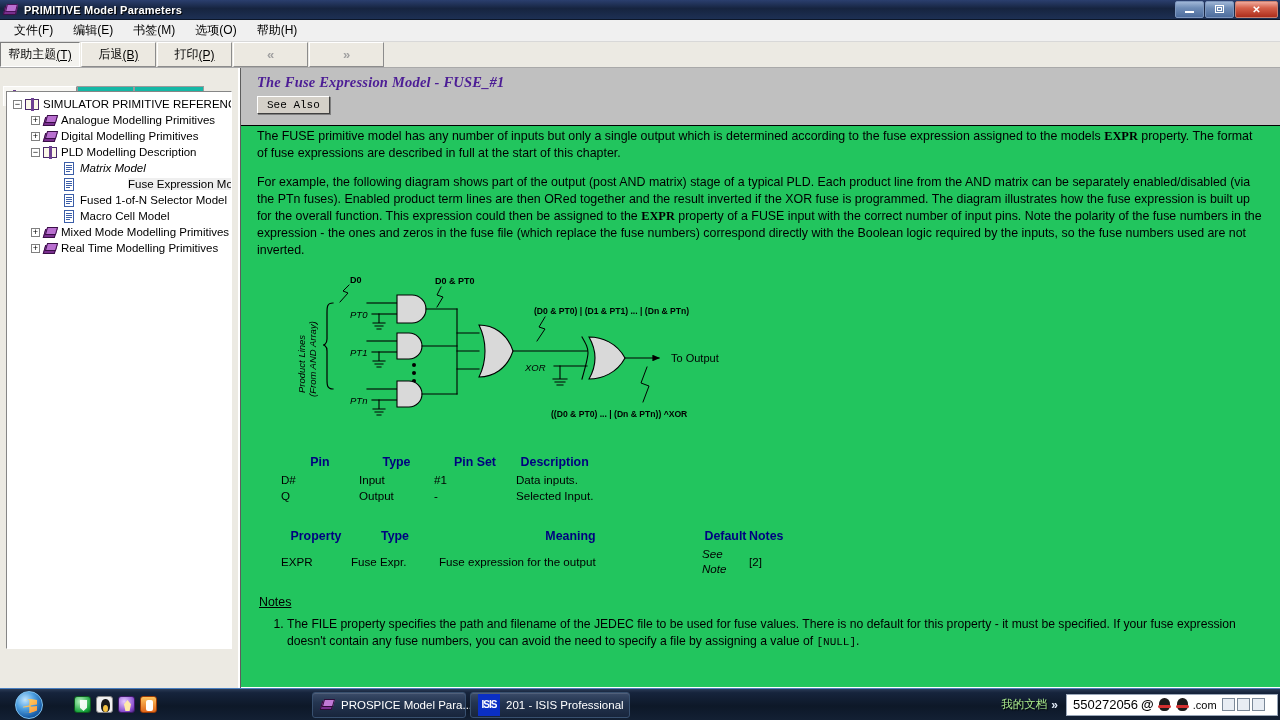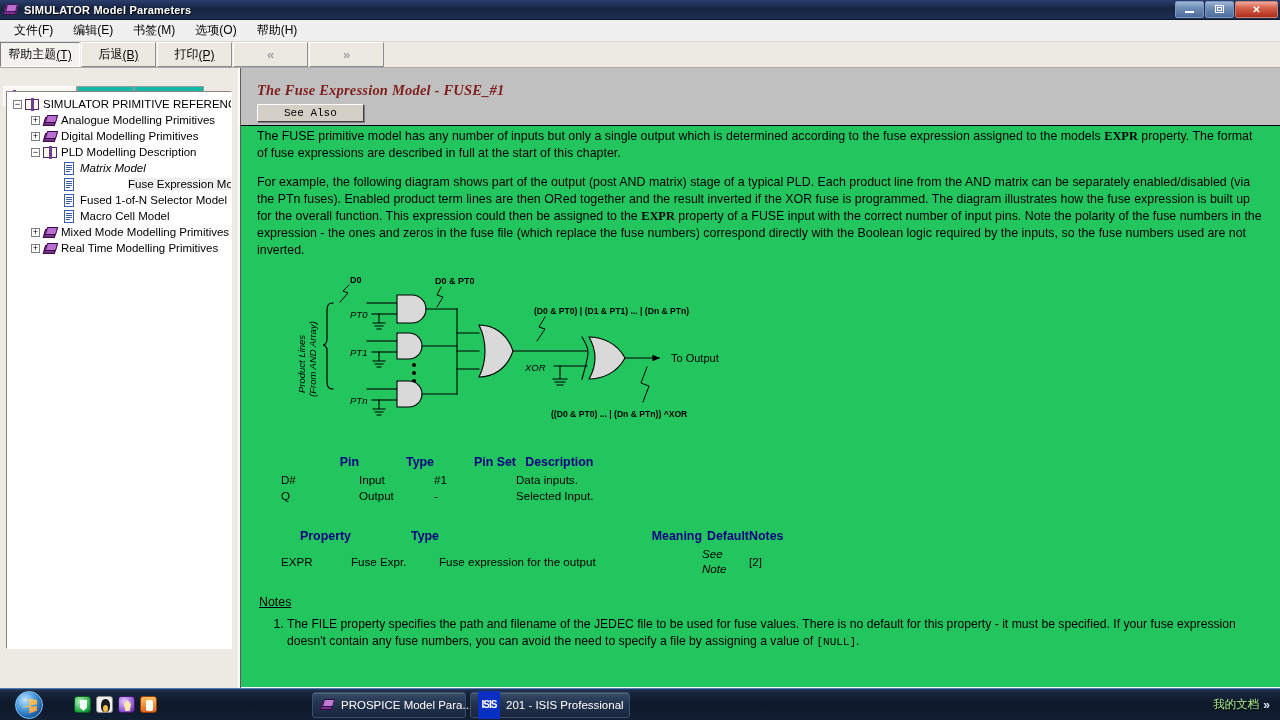--- a/index.html
+++ b/index.html
@@ -187,29 +187,28 @@
     border-left: 1px solid #5d5d5d;
   }
   #content-header {
     position: relative; height: 58px;
     background: #c0c0c0;
     border-bottom: 1px solid #000;
     padding: 6px 0 0 16px;
   }
   #content-title {
     font-size: 14.5px; font-weight: bold; font-style: italic;
-    color: #7f1d1d;
+    color: #4c1d95;
     font-family: "Liberation Serif", serif;
     letter-spacing: .2px;
-    margin-top: 8px;
   }
   #seealso {
     margin-top: 5px;
     display: inline-flex; align-items: center; justify-content: center;
-    height: 18px; padding: 0 26px;
+    height: 18px; padding: 0 9px;
     background: #d4d0c8;
     border: 1px solid;
     border-color: #ffffff #404040 #404040 #ffffff;
     font-family: "Liberation Mono", monospace;
     font-size: 11px; color: #000;
     box-shadow: 1px 1px 0 #808080;
   }
   #content-body {
     position: relative;
     padding: 2px 14px 0 16px;
@@ -224,21 +223,21 @@
   }
   #content-body p b { font-family: "Liberation Serif", serif; font-weight: bold; }
 
   
   #diagram { position: relative; width: 1010px; height: 152px; margin: 6px 0 4px 0; }
   #diagram svg { position: absolute; left: 0; top: 0; }
 
   
   .htable { border-collapse: collapse; margin: 0 0 0 24px; }
   .htable th {
-    text-align: right; color: #000080; font-weight: bold;
+    text-align: center; color: #000080; font-weight: bold;
     font-size: 12.4px; padding: 0 0 3px 0;
     font-family: "Liberation Sans", sans-serif;
   }
   .htable td {
     text-align: left; color: #000; font-size: 11.6px;
     padding: 0 0 1px 0; line-height: 15px;
     font-family: "Liberation Sans", sans-serif;
   }
   .htable td.ital { font-style: italic; }
   #pin-table { margin-top: 32px; }
@@ -320,21 +319,21 @@
     white-space: nowrap;
   }
   .taskbtn.prospice { width: 154px; }
   .taskbtn.isis { width: 160px; }
   .tk-icon-book { width: 15px; height: 14px; position: relative; flex: 0 0 auto; }
   .tk-icon-book .b1 { position:absolute; left:1px; top:3px; width:12px; height:9px;
      background:#7a2f8f; border:1px solid #2d0c38; transform: skewX(-16deg); }
   .tk-icon-book .b2 { position:absolute; left:3px; top:1px; width:11px; height:8px;
      background:#c07ad6; border:1px solid #2d0c38; transform: skewX(-16deg); }
   .tk-icon-isis {
-    width: 22px; height: 28px; flex: 0 0 auto;
+    width: 22px; height: 22px; flex: 0 0 auto;
     background: #0a2fc4;
     color: #ffffff; font-size: 10px; font-weight: bold;
     display: flex; align-items: center; justify-content: center;
     font-family: "Liberation Sans", sans-serif;
     letter-spacing: -1px;
   }
   #traygroup { margin-left: auto; display: flex; align-items: center; flex: 0 0 auto; padding-right: 2px; }
   #mydocs {
     color: #a9eb8c; font-size: 11.5px; margin-right: 4px;
     text-shadow: 1px 1px 1px #000;
@@ -358,21 +357,21 @@
   .qqi { width: 13px; height: 13px; border: 1px solid #7a8898; background: #e8edf4; }
 </style>
 </head>
 <body>
 
 <div id="titlebar">
   <div class="tb-icon">
     <div class="bk1"></div>
       <div class="bk2"></div>
   </div>
-  <div id="title-text">SIMULATOR Model Parameters</div>
+  <div id="title-text">PRIMITIVE Model Parameters</div>
   <div id="win-controls">
     <div class="wbtn">
         <div class="minus"></div>
       </div>
     <div class="wbtn">
         <div class="restore"></div>
       </div>
     <div class="wbtn close">✕</div>
   </div>
 </div>
@@ -684,14 +683,32 @@
       <span>PROSPICE Model Para...</span>
     </div>
     <div class="taskbtn isis">
       <span class="tk-icon-isis">ISIS</span>
       <span>201 - ISIS Professional</span>
     </div>
   </div>
   <div id="traygroup">
     <span id="mydocs">我的文档</span>
     <span id="chev">»</span>
+    <div id="qqbar">
+      <span id="qqnum">550272056</span>
+      <span id="qqat">@</span>
+      <span class="qq-peng">
+          <i class="body"></i>
+          <i class="scarf"></i>
+        </span>
+      <span class="qq-peng">
+          <i class="body"></i>
+          <i class="scarf"></i>
+        </span>
+      <span id="qqdotcom">.com</span>
+      <span id="qqicons">
+        <i class="qqi"></i>
+        <i class="qqi"></i>
+        <i class="qqi"></i>
+      </span>
+    </div>
   </div>
 </div>
 
 </body></html>

